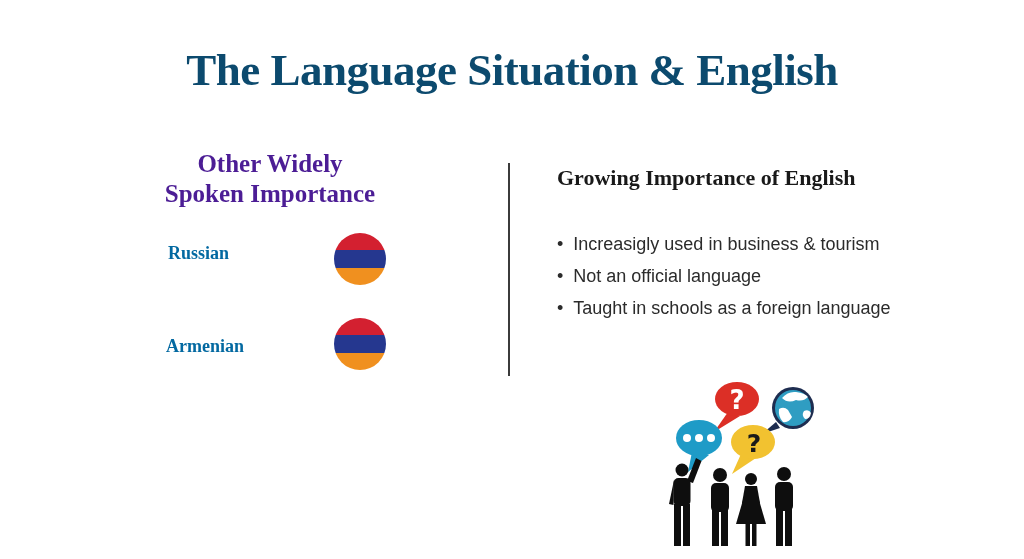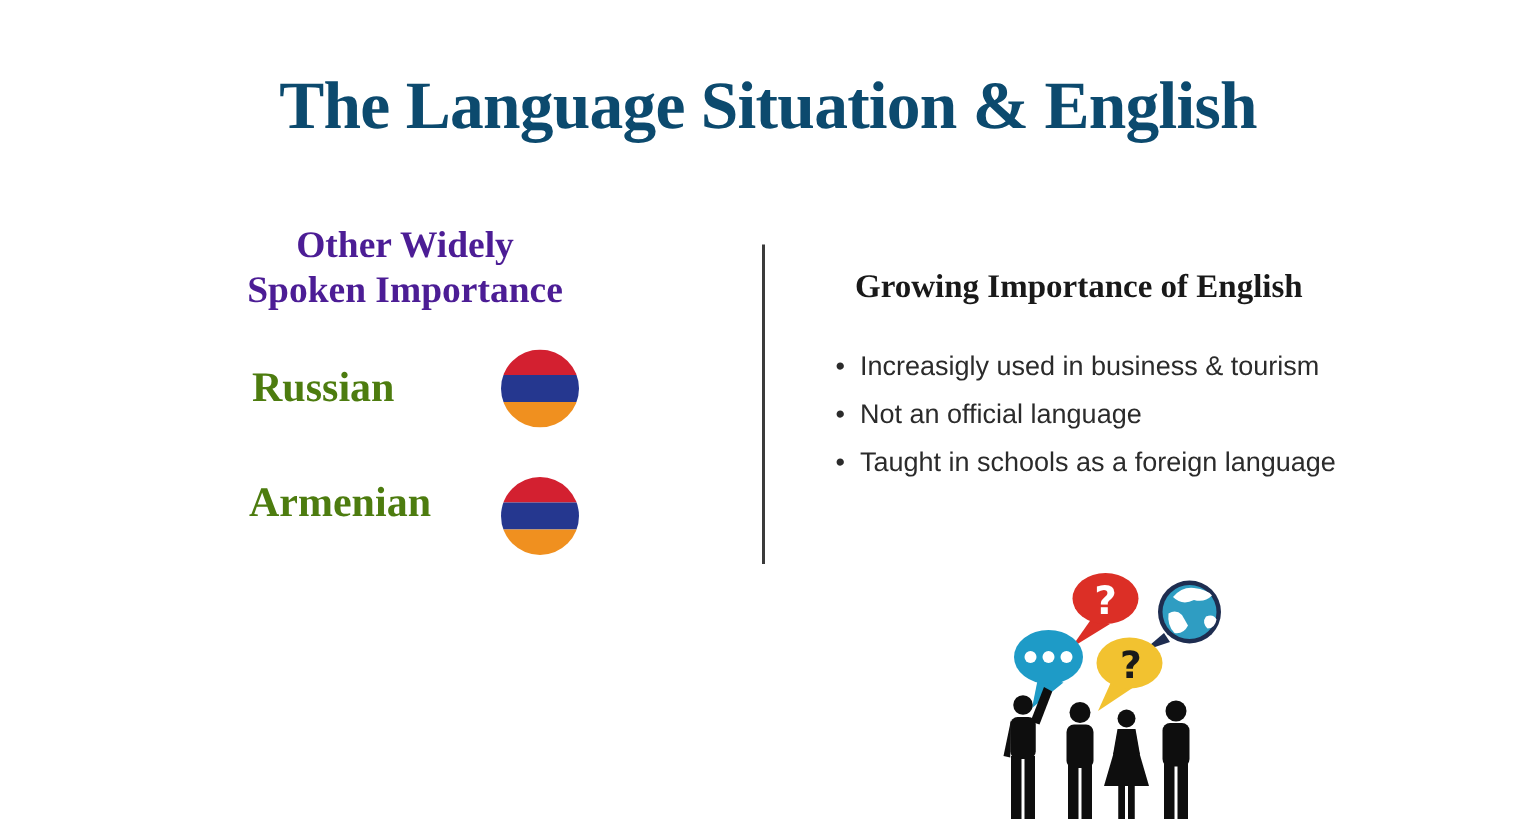--- a/index.html
+++ b/index.html
@@ -32,46 +32,46 @@
     font-family: "Liberation Serif", "DejaVu Serif", serif;
     font-weight: 700;
     font-size: 25px;
     line-height: 30px;
     color: #4c1d95;
   }
   .lang-label {
     position: absolute;
     font-family: "Liberation Serif", "DejaVu Serif", serif;
     font-weight: 700;
-    font-size: 28px;
-    color: #4d7c0f;
+    font-size: 18px;
+    color: #0369a1;
     white-space: nowrap;
   }
   .lang-label.russian  { left: 168px; top: 243px; }
-  .lang-label.armenian { left: 166px; top: 320px; }
+  .lang-label.armenian { left: 166px; top: 336px; }
   .flag-circle {
     position: absolute;
     width: 52px; height: 52px;
     border-radius: 50%;
     overflow: hidden;
     display: flex;
     flex-direction: column;
   }
   .flag-circle.flag-russian  { left: 334px; top: 233px; }
   .flag-circle.flag-armenian { left: 334px; top: 318px; }
   .flag-stripe { flex: 1 1 0; }
   .divider {
     position: absolute;
     left: 508px; top: 163px;
     width: 2px; height: 213px;
   }
   .right-heading {
     position: absolute;
     left: 557px; top: 165px;
-    margin: 13px;
+    margin: 0;
     font-family: "Liberation Serif", "DejaVu Serif", serif;
     font-weight: 700;
     font-size: 22px;
     color: #191919;
     white-space: nowrap;
   }
   .bullet-list {
     position: absolute;
     left: 557px; top: 228px;
     margin: 0; padding: 0;

